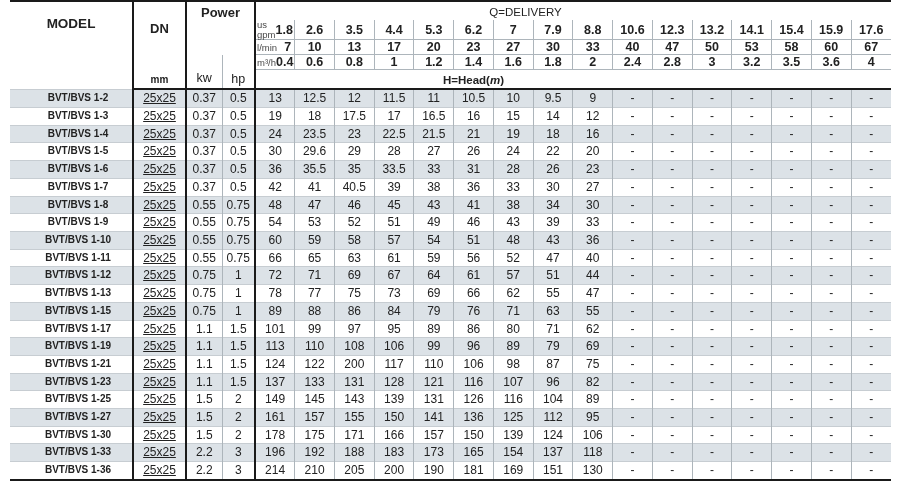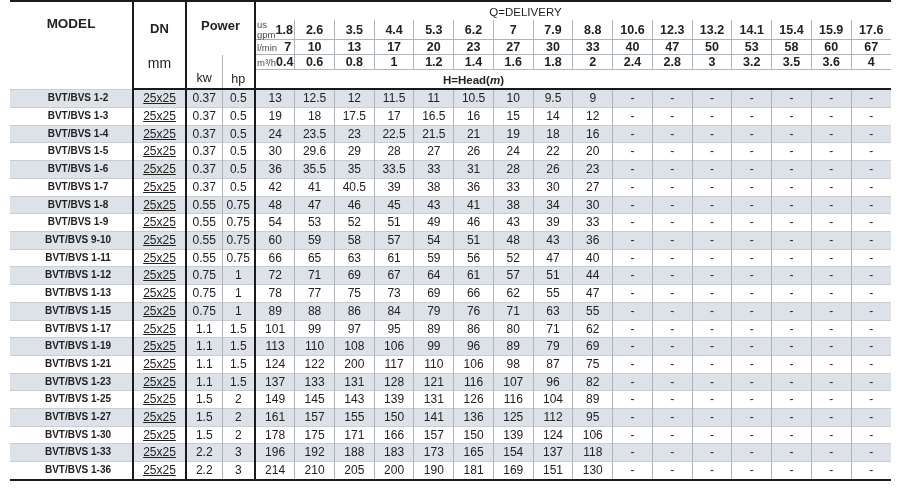--- a/index.html
+++ b/index.html
@@ -34,23 +34,23 @@
   thead tr.h1 th{height:12px;}
   thead tr.h2 th{height:19px;}
   thead tr.h3 th{height:15px;}
   thead tr.h4 th{height:14px;}
   thead tr.h5 th{height:12px;}
   thead tr.h1 th{border-top:2px solid var(--thick);}
   thead tr.h5 th, thead tr.h5 td{border-bottom:2px solid var(--thick);}
 
   th.model-h{font-size:13.5px;font-weight:bold;vertical-align:top;padding-top:14px;border-right:2px solid var(--thick);border-top:2px solid var(--thick);}
   th.dn-h{font-size:13px;font-weight:bold;vertical-align:middle;border-right:2px solid var(--thick);border-top:2px solid var(--thick);}
-  th.power-h{font-size:13px;font-weight:bold;vertical-align:top;padding-top:16px;border-right:2px solid var(--thick);border-top:2px solid var(--thick);}
+  th.power-h{font-size:13px;font-weight:bold;vertical-align:top;padding-top:3px;border-right:2px solid var(--thick);border-top:2px solid var(--thick);}
   th.power-gap{border-right:2px solid var(--thick);}
-  th.mm-h{font-size:14px;vertical-align:bottom;padding-bottom:17px;border-right:2px solid var(--thick);border-bottom:2px solid var(--thick);}
+  th.mm-h{font-size:10px;vertical-align:bottom;padding-bottom:3px;border-right:2px solid var(--thick);border-bottom:2px solid var(--thick);font-weight:bold;}
   th.kw-h{font-size:12.5px;vertical-align:bottom;padding-bottom:3px;border-right:1px solid var(--thin);border-bottom:2px solid var(--thick);}
   th.hp-h{font-size:12.5px;vertical-align:bottom;padding-bottom:2px;border-right:2px solid var(--thick);border-bottom:2px solid var(--thick);}
 
   th.qdel{border-left:2px solid var(--thick);text-align:center;}
   th.qdel span{position:relative;left:-48px;font-size:11.5px;font-weight:normal;}
   th.headlab{border-left:2px solid var(--thick);}
   th.headlab span{position:relative;left:-50px;font-size:11.5px;font-weight:bold;}
   th.headlab .unit-i{font-style:italic;}
 
   th.hval{font-size:12.5px;font-weight:bold;text-align:center;border-left:1px solid var(--thin);border-bottom:1px solid var(--thin);}
@@ -342,21 +342,21 @@
           <td class="d">33</td>
           <td class="d">-</td>
           <td class="d">-</td>
           <td class="d">-</td>
           <td class="d">-</td>
           <td class="d">-</td>
           <td class="d">-</td>
           <td class="d">-</td>
         </tr>
         <tr class="stripe">
-          <td class="model">BVT/BVS 9-10</td>
+          <td class="model">BVT/BVS 1-10</td>
           <td class="dn">25x25</td>
           <td class="kw">0.55</td>
           <td class="hp">0.75</td>
           <td class="d first">60</td>
           <td class="d">59</td>
           <td class="d">58</td>
           <td class="d">57</td>
           <td class="d">54</td>
           <td class="d">51</td>
           <td class="d">48</td>

